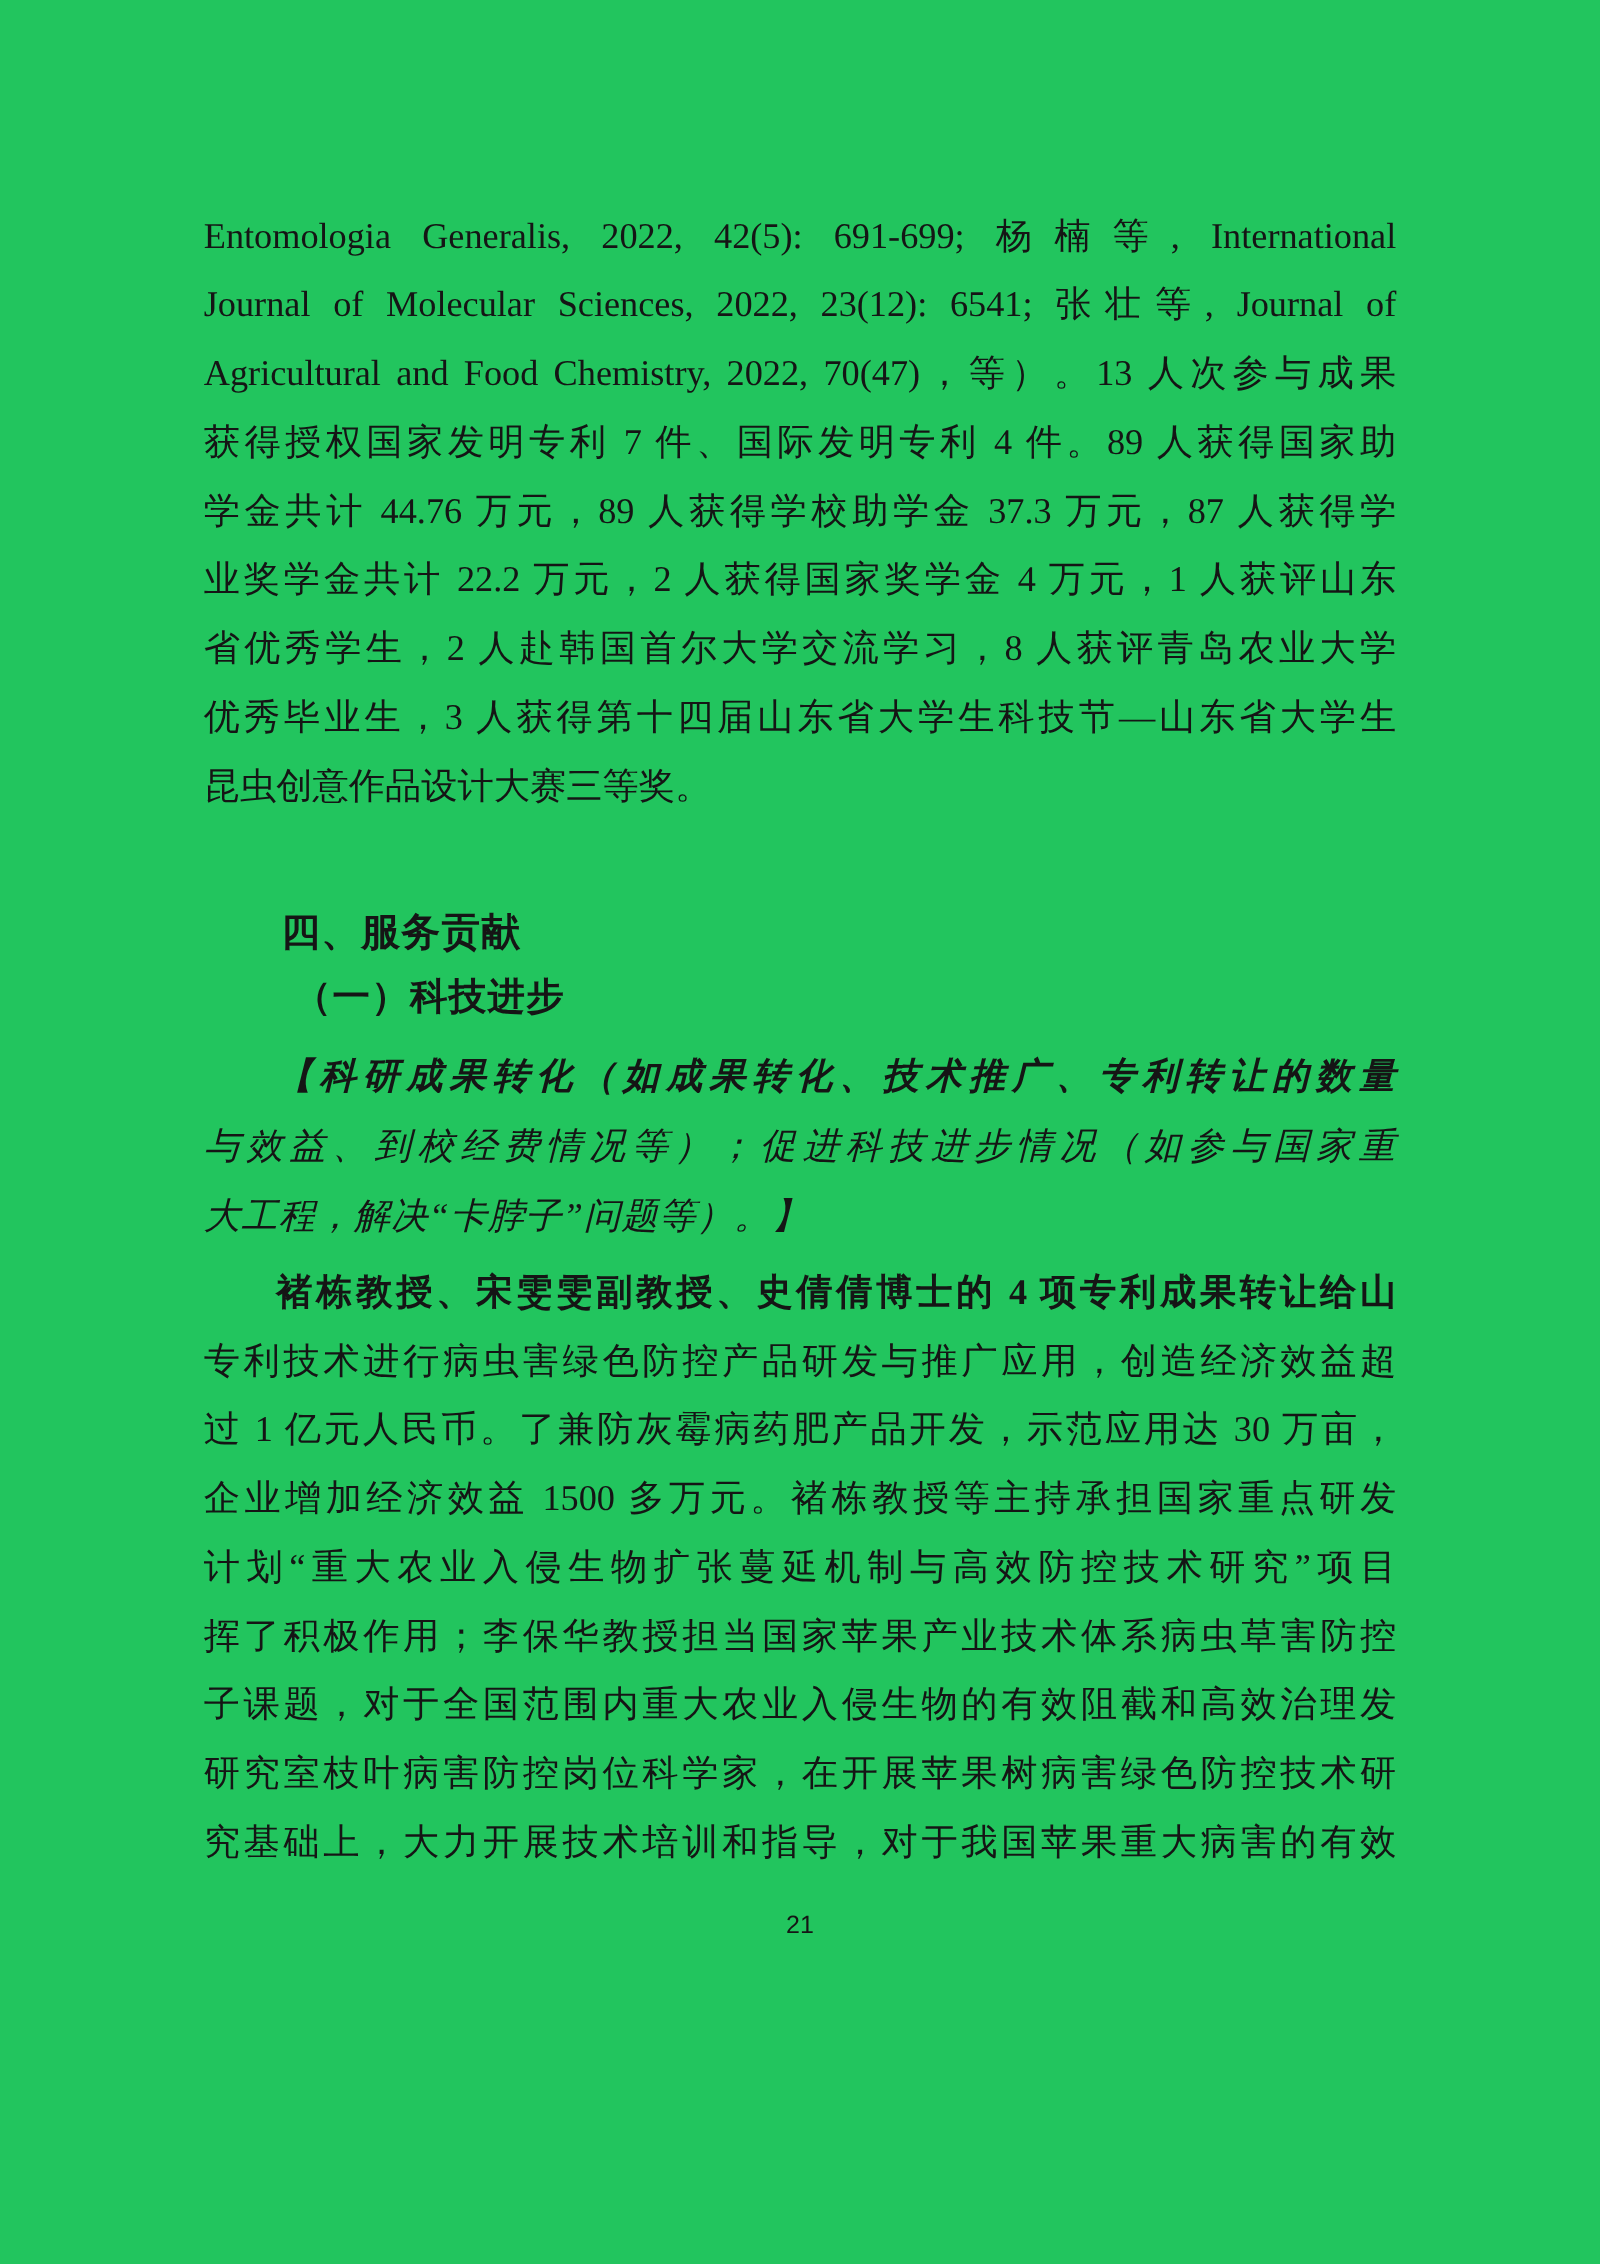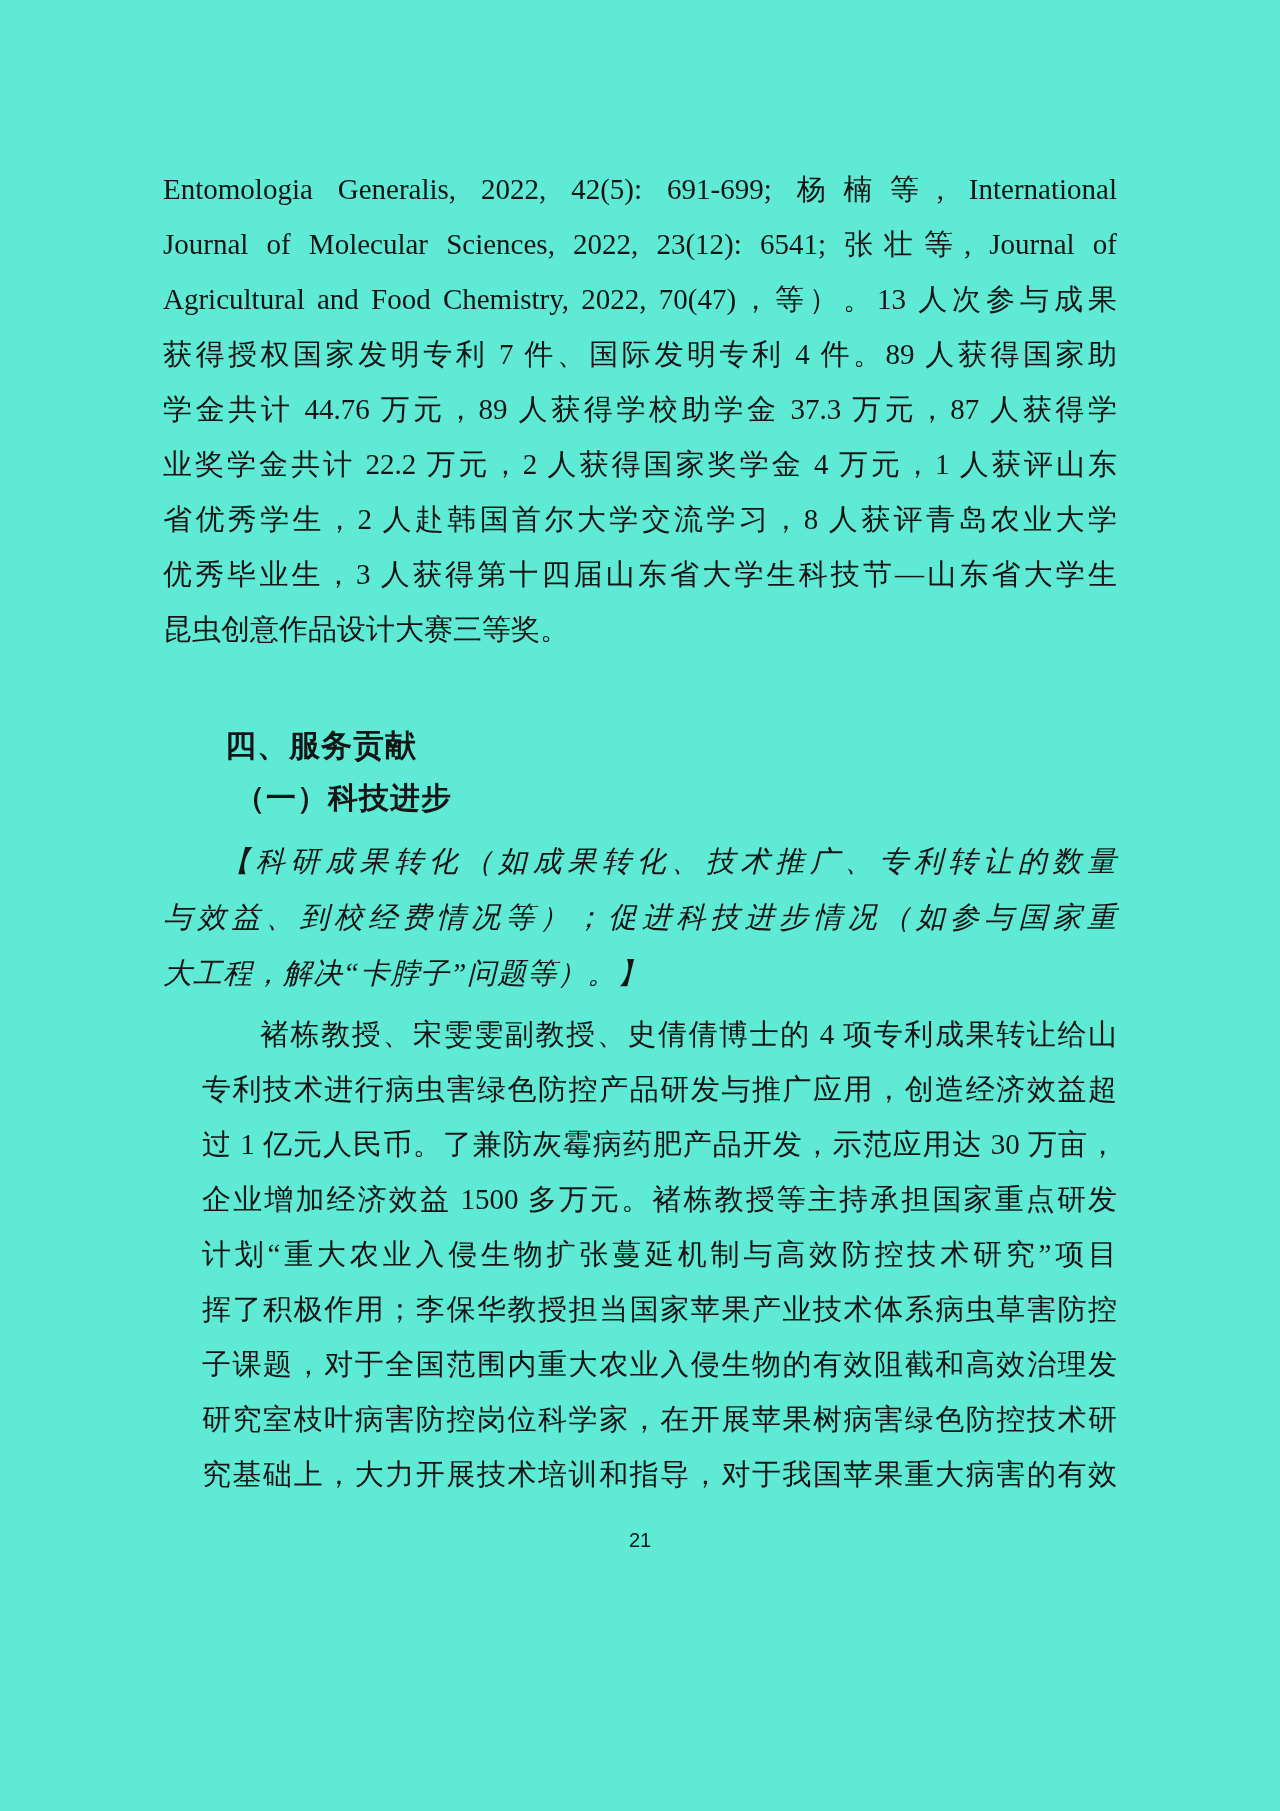--- a/index.html
+++ b/index.html
@@ -4,41 +4,42 @@
 <style>
   html, body {
     margin: 0;
     padding: 0;
     background: #ffffff;
   }
   .page {
     position: relative;
     width: 1280px;
     height: 1811px;
-    background: #5eead4;
+    background: #22c55e;
     color: #151515;
     overflow: hidden;
     font-family: "Liberation Serif", "DejaVu Serif", serif;
   }
   .content {
     padding: 162px 163px 0 163px;
     box-sizing: border-box;
   }
   .line {
     font-size: 29px;
     line-height: 55px;
     white-space: normal;
     text-align: justify;
   }
   
   .line.j {
     text-align-last: justify;
   }
   .indent2 {
     text-indent: 2em;
+    font-weight: bold;
   }
   .block-refs .line { line-height: 55px; }
 
   .heading-1 {
     margin-top: 70px;
     font-family: Liberation Serif, serif;
     font-weight: 700;
     font-size: 31px;
     line-height: 38px;
     padding-left: 2em;
@@ -56,21 +57,20 @@
   .block-annotation {
     margin-top: 16px;
   }
   .block-annotation .line {
     font-style: italic;
     line-height: 56px;
     letter-spacing: 1px;
   }
   .block-paragraph {
     margin-top: 6px;
-    margin-left: 39px;
   }
   .block-paragraph .line {
     line-height: 55px;
   }
   .page-number {
     margin-top: 24px;
     font-size: 20px;
     line-height: 28px;
     text-align: center;
     font-family: Liberation Sans, sans-serif;

